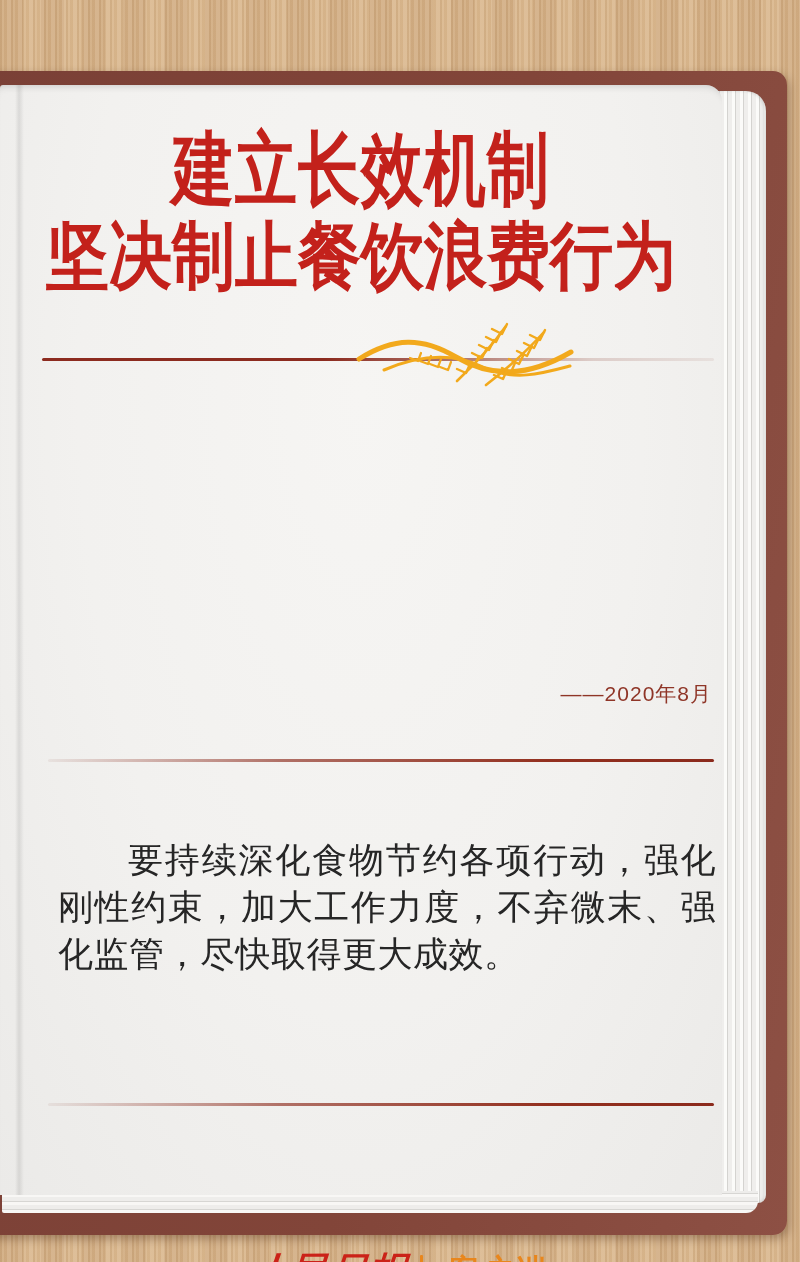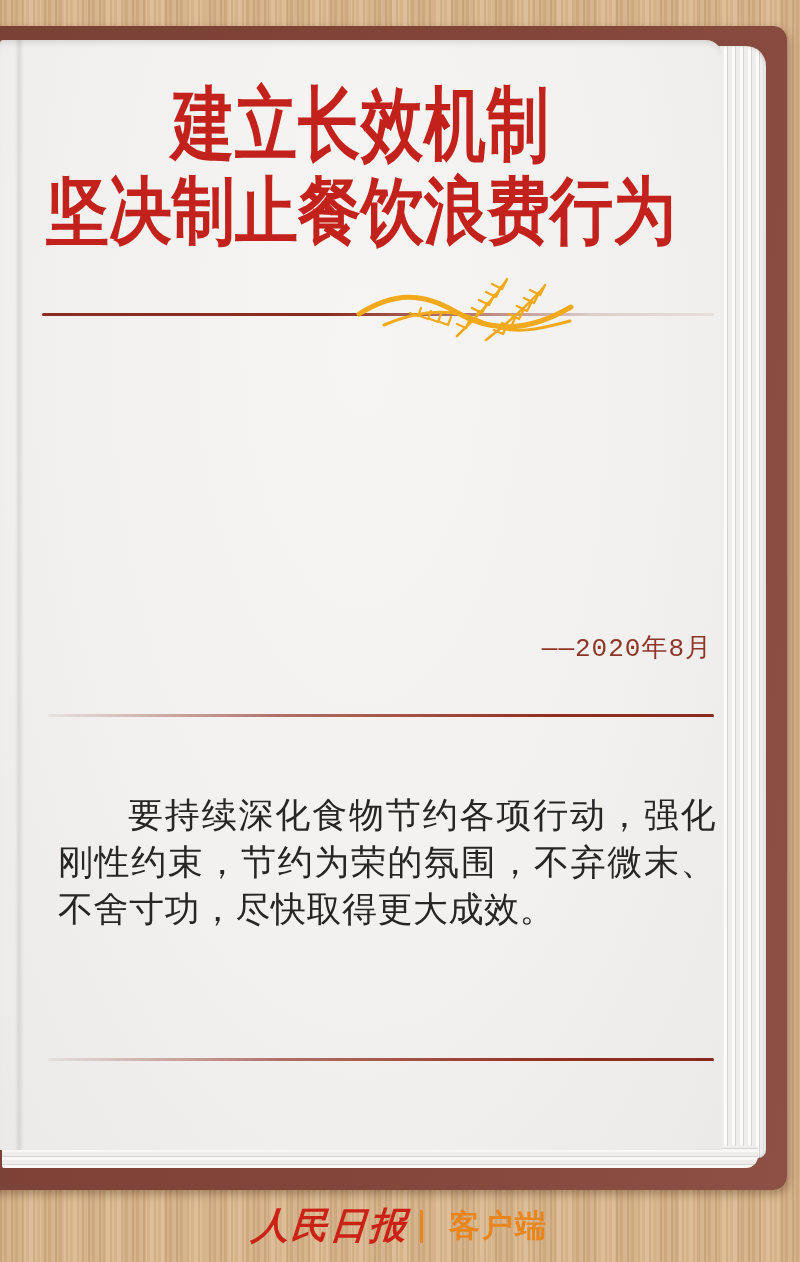--- a/index.html
+++ b/index.html
@@ -4,21 +4,21 @@
 <style>
   html,body{margin:0;padding:0;}
   body{
     width:800px;height:1262px;overflow:hidden;position:relative;
     font-family:"Liberation Serif","DejaVu Serif",serif;
     background-color:#d9b68c;
     background-image:
       repeating-linear-gradient(90deg, rgba(120,80,40,0.10) 0 2px, rgba(255,255,255,0.06) 2px 4px, rgba(120,80,40,0.05) 4px 7px, rgba(255,255,255,0.09) 7px 11px),
       repeating-linear-gradient(90deg, rgba(150,100,55,0.10) 0 23px, rgba(230,200,160,0.12) 23px 41px);
   }
-  .scene{position:absolute;inset:0;}
+  .scene{position:absolute;inset:0;margin-top:45px;}
 
   
   .cover{
     position:absolute;left:-30px;top:26px;width:817px;height:1164px;
     background:linear-gradient(100deg,#7a4036 0%,#824539 55%,#8d5044 100%);
     border-radius:0 14px 14px 0;
     box-shadow:2px 4px 10px rgba(60,30,15,0.35);
   }
 
   
@@ -72,22 +72,22 @@
     position:absolute;left:58px;width:658px;
     font-size:35px;line-height:47px;color:#262626;
     text-align:justify;text-indent:2em;letter-spacing:0.5px;margin:0;
   }
   .quote.q1{top:356px;}
   .quote.q2{top:752px;}
 
   
   .attribution{
     position:absolute;right:10px;text-align:left;
-    color:#8f3527;font-size:26px;line-height:34px;letter-spacing:1px;
-    font-family:Liberation Mono, monospace;
+    color:#8f3527;font-size:21px;line-height:34px;letter-spacing:1px;
+    font-family:Liberation Sans, sans-serif;
   }
   .attribution.a1{top:592px;}
   .attribution.a2{top:952px;}
   .attribution .src{letter-spacing:2px;}
 
   
   .footer-brand{
     position:absolute;left:0;top:1202px;width:800px;height:48px;
     display:flex;align-items:center;justify-content:center;
   }
@@ -130,21 +130,21 @@
       <path d="M62,40 l-8,-3 M62,40 l3,-8 M72,43 l-8,-3 M72,43 l3,-8 M82,46 l-8,-3 M82,46 l3,-8 M92,49 l-8,-3 M92,49 l3,-8" stroke-width="2.2"></path>
     </svg>
 
 
     <div class="attribution a1">
       <div class="date">——2020年8月</div>
     </div>
 
     <div class="rule rule2"></div>
 
-    <p class="quote q2">要持续深化食物节约各项行动，强化刚性约束，节约为荣的氛围，不弃微末、不舍寸功，尽快取得更大成效。</p>
+    <p class="quote q2">要持续深化食物节约各项行动，强化刚性约束，加大工作力度，不弃微末、强化监管，尽快取得更大成效。</p>
 
     <div class="attribution a2">
     </div>
 
     <div class="rule rule3"></div>
   </div>
 
   <div class="footer-brand">
     <span class="brand-name">人民日报</span>
     <span class="brand-sep"></span>

